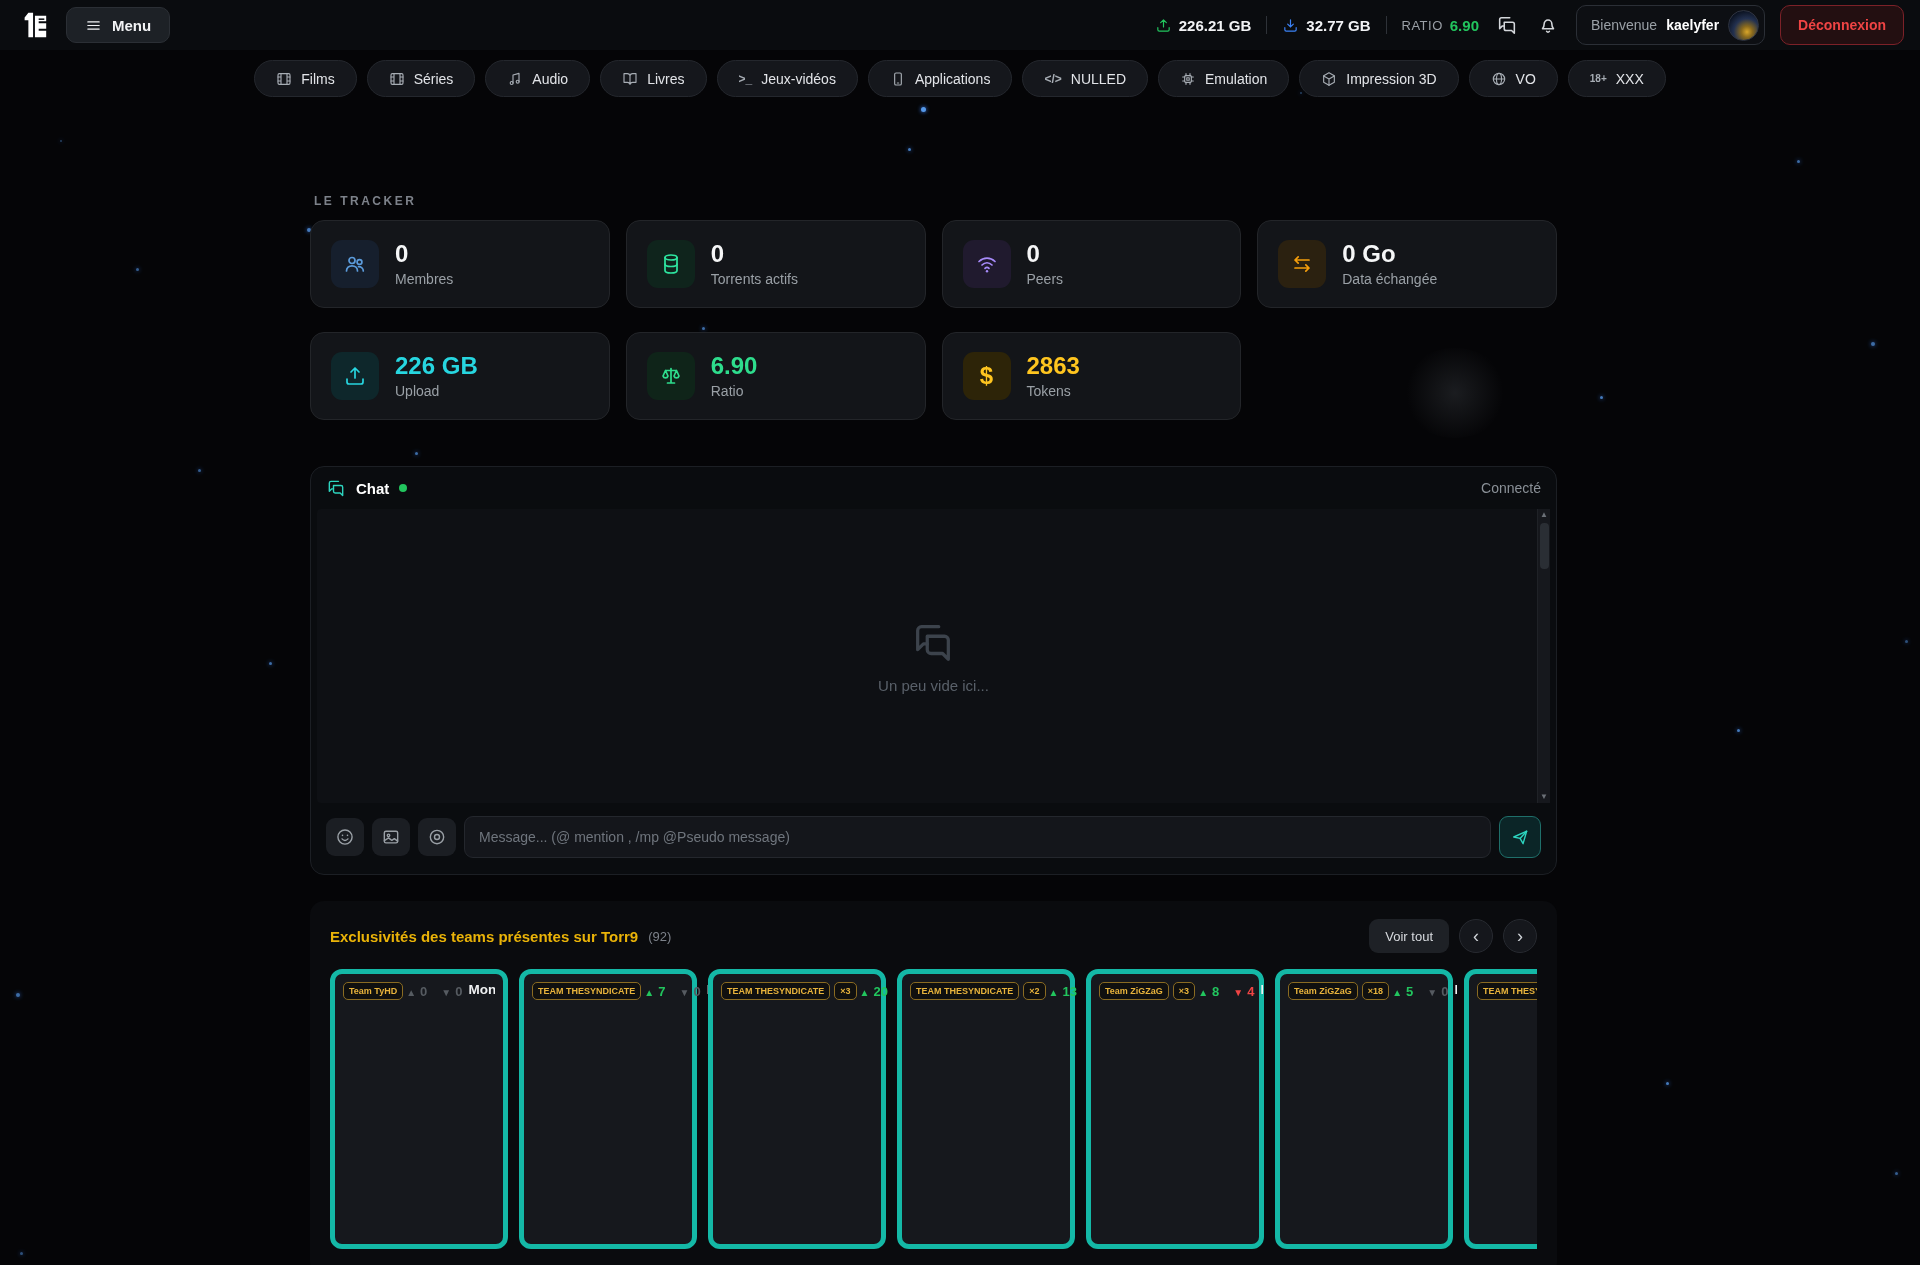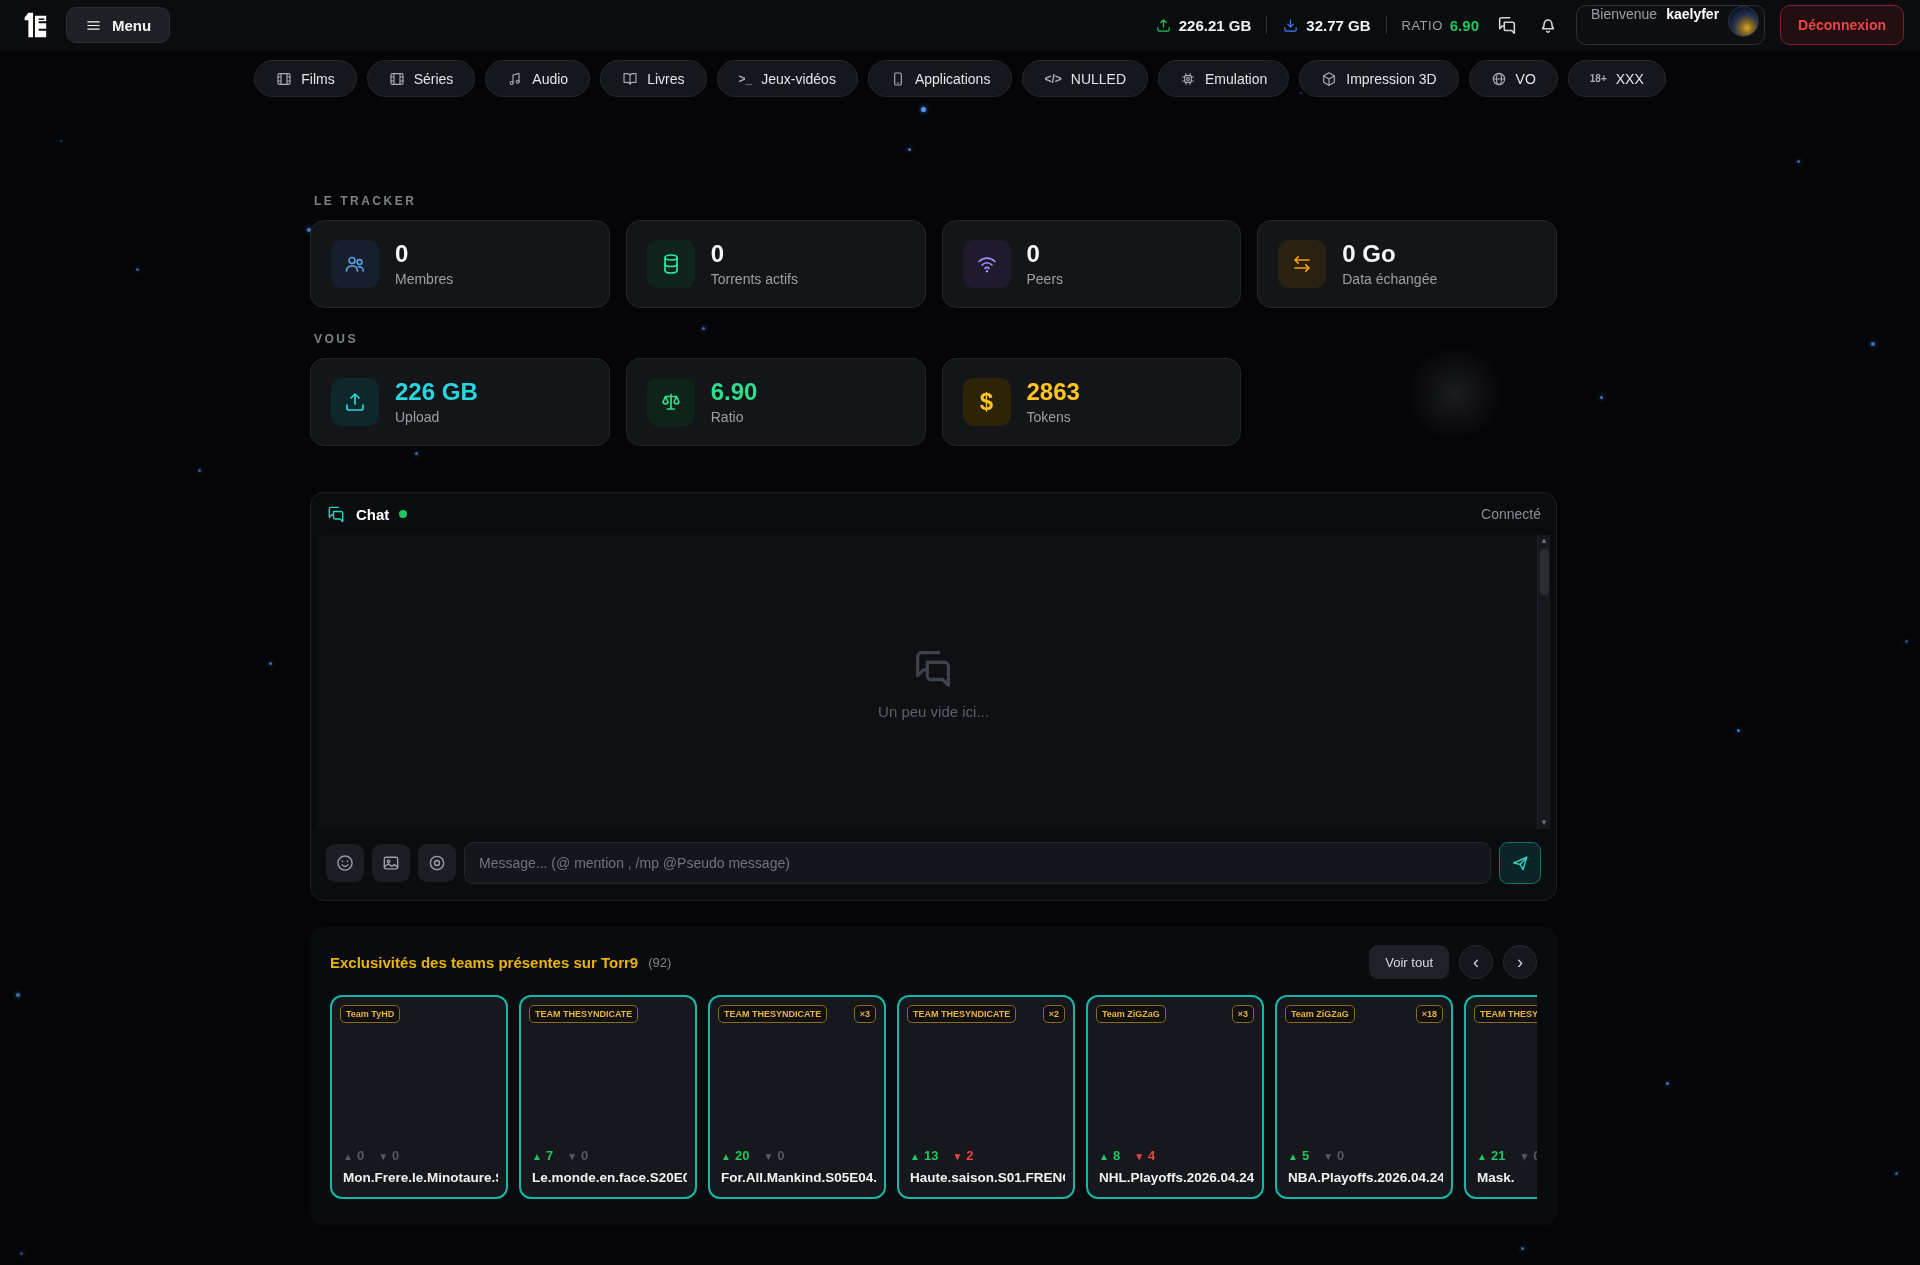--- a/index.html
+++ b/index.html
@@ -25,21 +25,21 @@
   .search input{flex:1;background:transparent;border:0;outline:0;color:#cfd3d8;font-size:15px;font-family:inherit}
   .search input::placeholder{color:#878c93}
   .top-right{margin-left:auto;display:flex;align-items:center;gap:15px}
   .tstat{display:flex;align-items:center;gap:7px;font-weight:bold;font-size:15px;color:#f2f3f5;white-space:nowrap}
   .tstat .up-ic{color:#22c55e}.tstat .down-ic{color:#3b82f6}
   .vdiv{width:1px;height:18px;background:#2e3238}
   .ratio-lbl{color:#9aa0a6;font-size:13px;letter-spacing:.5px;font-weight:normal}
   .ratio-val{color:#22c55e}
   .icon-btn{background:none;border:0;color:#d4d7db;padding:2px;cursor:pointer}
   .welcome{height:38px;border:1px solid #2b2f36;background:#0d0f13;border-radius:10px;display:flex;
-           gap:9px;padding:0 5px 0 14px;font-size:14px;cursor:pointer}
+           align-items:center;gap:9px;padding:0 5px 0 14px;font-size:14px;cursor:pointer}
   .welcome .w1{color:#9aa0a6}.welcome .w2{color:#fff;font-weight:bold}
   .avatar{width:29px;height:29px;border-radius:50%;
           background:radial-gradient(circle at 62% 72%,#d9a62a 0%,#8a6a1d 20%,#233150 48%,#0a111f 78%);
           border:1px solid #2e3340}
   .logout{height:40px;padding:0 17px;border-radius:10px;background:rgba(127,29,29,.22);
           border:1px solid #7c2128;color:#ef4444;font-weight:bold;font-size:14px;font-family:inherit;cursor:pointer}
 
   
   .navbar{position:relative;z-index:5;display:flex;justify-content:center;gap:10px;padding:10px 0 9px}
   .nav-btn{height:37px;padding:0 21px;border-radius:19px;background:#15171c;border:1px solid #24272d;
@@ -96,22 +96,22 @@
   .exclusives{margin-top:26px;background:#0a0b0e;border-radius:14px;padding:18px 20px;box-sizing:border-box;overflow:hidden}
   .ex-header{display:flex;align-items:center;gap:10px;margin-bottom:16px}
   .ex-title{font-weight:bold;font-size:15px;color:#eab308}
   .ex-count{color:#7d828a;font-size:13px}
   .view-all{margin-left:auto;height:34px;padding:0 16px;border-radius:9px;background:#1e2126;border:0;
             color:#d7dade;font-size:13px;font-family:inherit;cursor:pointer}
   .circ-btn{width:34px;height:34px;border-radius:50%;background:#15171c;border:1px solid #272a30;color:#cfd3d8;
             font-size:18px;line-height:1;display:flex;align-items:center;justify-content:center;cursor:pointer}
   .ex-row{display:flex;gap:11px;overflow:hidden}
   .ex-item{width:178px;flex:none}
-  .ex-card{height:204px;box-sizing:border-box;background:#16181d;border:2px solid #14b8a6;border-radius:12px;
-           display:flex;flex-direction:column;padding:8px;cursor:pointer}
+  .ex-card{height:280px;box-sizing:border-box;background:#16181d;border:5px solid #14b8a6;border-radius:12px;
+           display:flex;flex-direction:row;padding:8px;cursor:pointer}
   .badges{display:flex;justify-content:space-between;align-items:flex-start;gap:4px}
   .badge{border:1px solid #8a6b22;color:#e8b33c;background:rgba(10,8,2,.5);font-size:9px;font-weight:bold;
          padding:3px 5px;border-radius:5px;white-space:nowrap;overflow:hidden;max-width:118px}
   .badge.mult{max-width:34px;flex:none}
   .ex-spacer{flex:1}
   .ex-stats{display:flex;gap:14px;padding:2px 3px 7px;font-size:13px;font-weight:bold}
   .tri{font-size:10px;margin-right:4px}
   .seed,.leech{color:#565b61}
   .seed.on{color:#22c55e}.leech.on{color:#ef4444}
   .ex-name{font-weight:bold;color:#f0f1f3;font-size:13.5px;padding:0 3px 4px;white-space:nowrap;overflow:hidden}
@@ -325,21 +325,20 @@
             <path d="M5 16h14m0 0l-3.2-3.2M19 16l-3.2 3.2"></path>
           </svg>
       </span>
       <div>
           <div class="sc-val">0 Go</div>
            <div class="sc-lbl">Data échangée</div>
         </div>
     </div>
   </div>
 
-  <div class="section-label">VOUS</div>
   <div class="cards-row">
     <div class="stat-card">
       <span class="icon-box ib-upload">
         <svg class="ic" width="24" height="24" viewBox="0 0 24 24">
             <path d="M12 14V4m0 0L8 8m4-4l4 4M4 15v3a2 2 0 0 0 2 2h12a2 2 0 0 0 2-2v-3"></path>
           </svg>
       </span>
       <div>
           <div class="sc-val v-upload">226 GB</div>
            <div class="sc-lbl">Upload</div>

